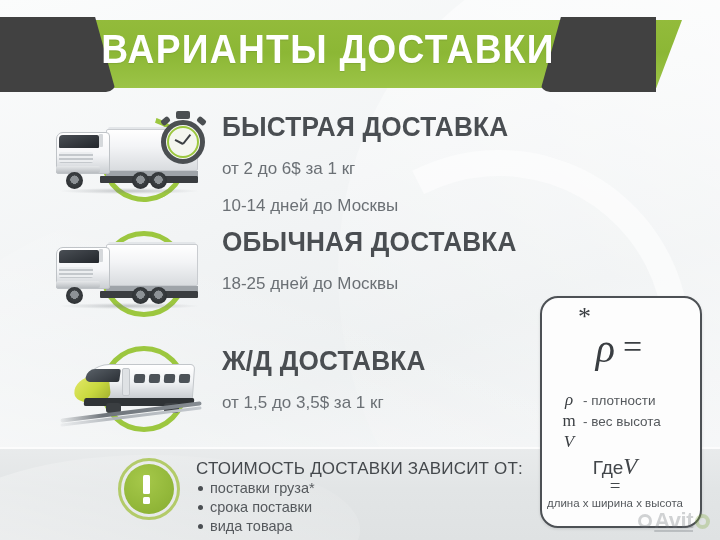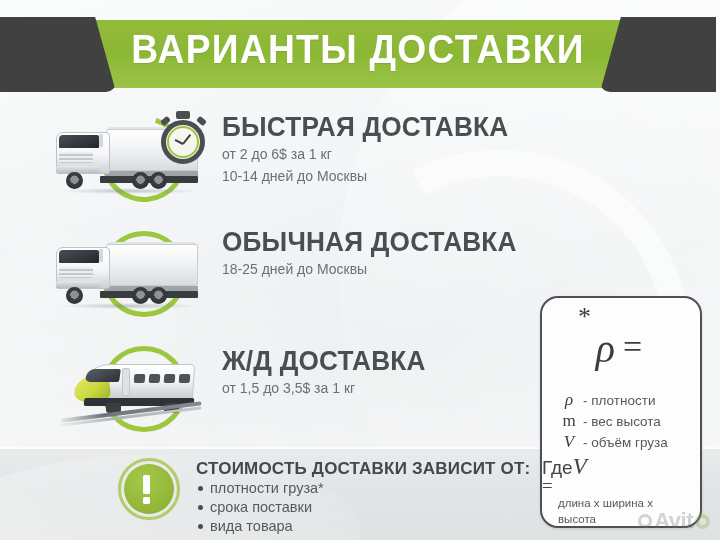--- a/index.html
+++ b/index.html
@@ -72,21 +72,21 @@
     height: 150px;
     border-radius: 50%;
     background: linear-gradient(20deg, rgba(255,255,255,0.55), rgba(255,255,255,0));
   }
 
   
   .header {
     position: absolute;
     left: 0;
     top: 17px;
-    width: 716px;
+    width: 656px;
     height: 75px;
     text-decoration: underline;
   }
   .header-bar {
     position: absolute;
     left: 38px;
     top: 3px;
     width: 644px;
     height: 68px;
     background: linear-gradient(180deg, #93bb3b 0%, #8cb735 48%, #9cc447 100%);
@@ -468,25 +468,25 @@
     font-size: 27px;
     font-weight: bold;
     color: #4a4e52;
     letter-spacing: 0.2px;
     transform: scaleX(0.97);
     transform-origin: left center;
     white-space: nowrap;
     line-height: 30px;
   }
   .opt-line {
-    font-size: 14px;
+    font-size: 17px;
     color: #6b7075;
     line-height: 20px;
     white-space: nowrap;
-    margin-top: 2px;
+    margin-top: 17px;
   }
   .opt-3 .opt-text { top: 12px; }
 
   
   .formula-card {
     position: absolute;
     left: 540px;
     top: 296px;
     width: 162px;
     height: 232px;
@@ -577,20 +577,21 @@
   .legend-txt {
     font-size: 13.5px;
     color: #55595d;
     margin-left: 3px;
   }
   .where {
     position: absolute;
     left: 0;
     right: 12px;
     top: 158px;
+    text-align: center;
   }
   .where-line1 {
     font-size: 19px;
     color: #42464a;
     line-height: 22px;
   }
   .where-line1 .v-ital {
     font-family: "Liberation Serif", serif;
     font-style: italic;
     font-size: 23px;
@@ -599,21 +600,20 @@
     font-family: "Liberation Serif", serif;
     font-size: 19px;
     color: #42464a;
     line-height: 14px;
   }
   .where-line2 {
     font-size: 11.5px;
     color: #55595d;
     line-height: 16px;
     margin-top: 2px;
-    padding-left: 16px;
   }
 
   
   .excl {
     position: absolute;
     left: 118px;
     top: 458px;
     width: 62px;
     height: 62px;
   }
@@ -657,21 +657,21 @@
   }
   .footer-text {
     position: absolute;
     left: 196px;
     top: 459px;
     width: 330px;
   }
   .footer-title {
     font-family: "Liberation Sans Narrow", "Liberation Sans", sans-serif;
     font-size: 17px;
-    font-weight: bold;
+    font-weight: normal;
     color: #44484c;
     letter-spacing: 0.2px;
     line-height: 20px;
     white-space: nowrap;
   }
   .footer-li {
     font-size: 14.5px;
     color: #55595d;
     line-height: 19px;
     white-space: nowrap;
@@ -702,20 +702,21 @@
     border-radius: 50%;
     border: 3px solid #6b7076;
     box-sizing: border-box;
     margin-right: 2px;
   }
   .wm-text {
     font-size: 22px;
     font-weight: bold;
     color: #6b7076;
     letter-spacing: -0.5px;
+    text-decoration: underline;
   }
   .wm-o {
     width: 15px;
     height: 15px;
     border-radius: 50%;
     border: 4px solid #7fa83a;
     box-sizing: border-box;
     margin-left: 2px;
   }
 </style>
@@ -833,41 +834,40 @@
       <div class="legend-row">
         <span class="legend-sym ital">ρ</span>
         <span class="legend-txt">- плотности</span>
       </div>
       <div class="legend-row">
         <span class="legend-sym">m</span>
         <span class="legend-txt">- вес высота</span>
       </div>
       <div class="legend-row">
         <span class="legend-sym ital">V</span>
-        <span class="legend-txt">- объём груза</span>
       </div>
     </div>
     <div class="where">
       <div class="where-line1">
         <span>Где</span><span class="v-ital">V</span>
       </div>
       <div class="where-eq">=</div>
       <div class="where-line2">длина х ширина х высота</div>
     </div>
   </div>
 
   <div class="excl">
     <div class="ring-outer"></div>
     <div class="disc"></div>
     <div class="bang"></div>
     <div class="dot"></div>
   </div>
   <div class="footer-text">
     <div class="footer-title">СТОИМОСТЬ ДОСТАВКИ ЗАВИСИТ ОТ:</div>
-    <div class="footer-li"><span class="bul"></span><span>плотности груза*</span></div>
+    <div class="footer-li"><span class="bul"></span><span>поставки груза*</span></div>
     <div class="footer-li"><span class="bul"></span><span>срока поставки</span></div>
     <div class="footer-li"><span class="bul"></span><span>вида товара</span></div>
   </div>
 
   <div class="watermark">
     <span class="wm-dot"></span>
     <span class="wm-text">Avit</span>
     <span class="wm-o"></span>
   </div>
 

